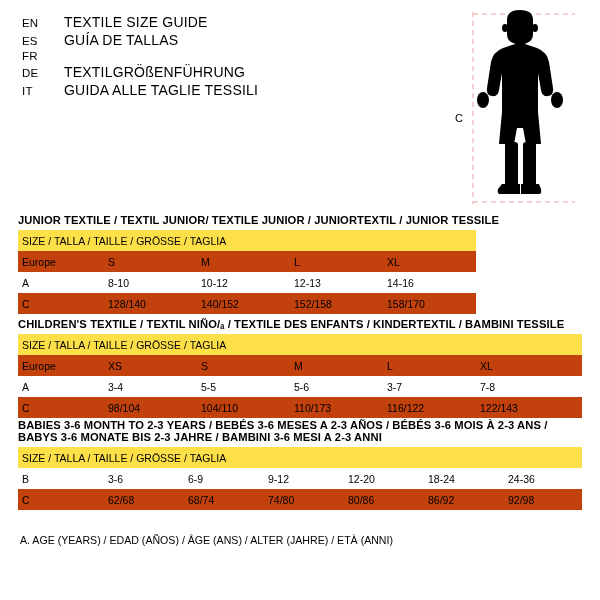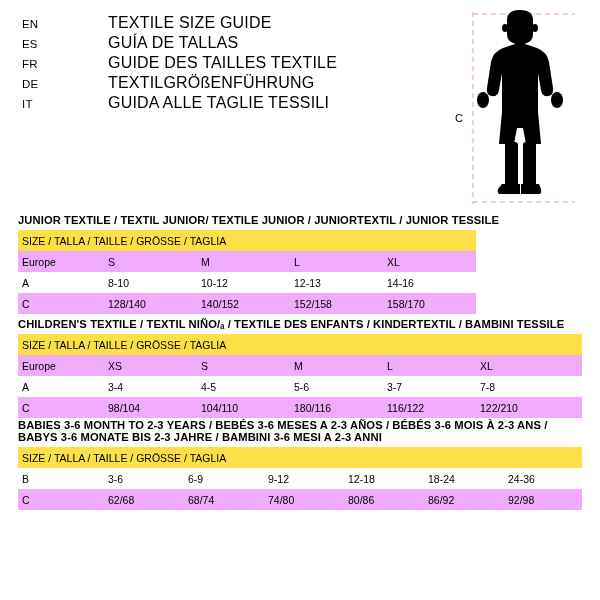--- a/index.html
+++ b/index.html
@@ -32,23 +32,22 @@
     display: flex;
     align-items: baseline;
     margin-bottom: 2px;
   }
   .header-lang {
     width: 42px;
     font-size: 11.5px;
     letter-spacing: 0.2px;
   }
   .header-title {
-    font-size: 16px;
+    font-size: 14px;
     letter-spacing: 0.2px;
-    margin-left: 44px;
   }
 
   
   .figure {
     position: absolute;
     left: 455px;
     top: 8px;
     width: 135px;
     height: 200px;
   }
@@ -91,21 +90,21 @@
     padding: 2px 0 2px 4px;
     vertical-align: middle;
     height: 17px;
   }
   tr.head-row td {
     background: #fde047;
     font-size: 10.5px;
     height: 17px;
   }
   tr.shade td {
-    background: #f0abfc;
+    background: #c2410c;
   }
   tr.plain td {
     background: #ffffff;
   }
 
   
   .legend {
     position: absolute;
     left: 20px;
     top: 533px;
@@ -126,21 +125,20 @@
     <div class="header-row">
       <span class="header-lang">EN</span>
       <span class="header-title">TEXTILE SIZE GUIDE</span>
     </div>
     <div class="header-row">
       <span class="header-lang">ES</span>
       <span class="header-title">GUÍA DE TALLAS</span>
     </div>
     <div class="header-row">
       <span class="header-lang">FR</span>
-      <span class="header-title">GUIDE DES TAILLES TEXTILE</span>
     </div>
     <div class="header-row">
       <span class="header-lang">DE</span>
       <span class="header-title">TEXTILGRÖßENFÜHRUNG</span>
     </div>
     <div class="header-row">
       <span class="header-lang">IT</span>
       <span class="header-title">GUIDA ALLE TAGLIE TESSILI</span>
     </div>
   </div>
@@ -239,32 +237,32 @@
           <td>Europe</td>
           <td>XS</td>
           <td>S</td>
           <td>M</td>
           <td>L</td>
           <td>XL</td>
         </tr>
         <tr class="plain">
           <td>A</td>
           <td>3-4</td>
-          <td>4-5</td>
+          <td>5-5</td>
           <td>5-6</td>
           <td>3-7</td>
           <td>7-8</td>
         </tr>
         <tr class="shade">
           <td>C</td>
           <td>98/104</td>
           <td>104/110</td>
-          <td>180/116</td>
+          <td>110/173</td>
           <td>116/122</td>
-          <td>122/210</td>
+          <td>122/143</td>
         </tr>
       </tbody>
     </table>
   </div>
 
   <div class="section" style="top:419px;">
     <div class="subtitle-line">BABIES 3-6 MONTH TO 2-3 YEARS / BEBÉS 3-6 MESES A 2-3 AÑOS / BÉBÉS 3-6 MOIS À 2-3 ANS /</div>
     <div class="subtitle-line" style="margin-bottom:4px;">BABYS 3-6 MONATE BIS 2-3 JAHRE / BAMBINI 3-6 MESI A 2-3 ANNI</div>
     <table class="size-table">
       <colgroup>
@@ -278,33 +276,34 @@
       </colgroup>
       <tbody>
         <tr class="head-row">
           <td colspan="7">SIZE / TALLA / TAILLE / GRÖSSE / TAGLIA</td>
         </tr>
         <tr class="plain">
           <td>B</td>
           <td>3-6</td>
           <td>6-9</td>
           <td>9-12</td>
-          <td>12-18</td>
+          <td>12-20</td>
           <td>18-24</td>
           <td>24-36</td>
         </tr>
         <tr class="shade">
           <td>C</td>
           <td>62/68</td>
           <td>68/74</td>
           <td>74/80</td>
           <td>80/86</td>
           <td>86/92</td>
           <td>92/98</td>
         </tr>
       </tbody>
     </table>
   </div>
 
   <div class="legend">
+    <div>A. AGE (YEARS) / EDAD (AÑOS) / ÂGE (ANS) / ALTER (JAHRE) / ETÀ (ANNI)</div>
   </div>
 
 </div>
 
 </body></html>

